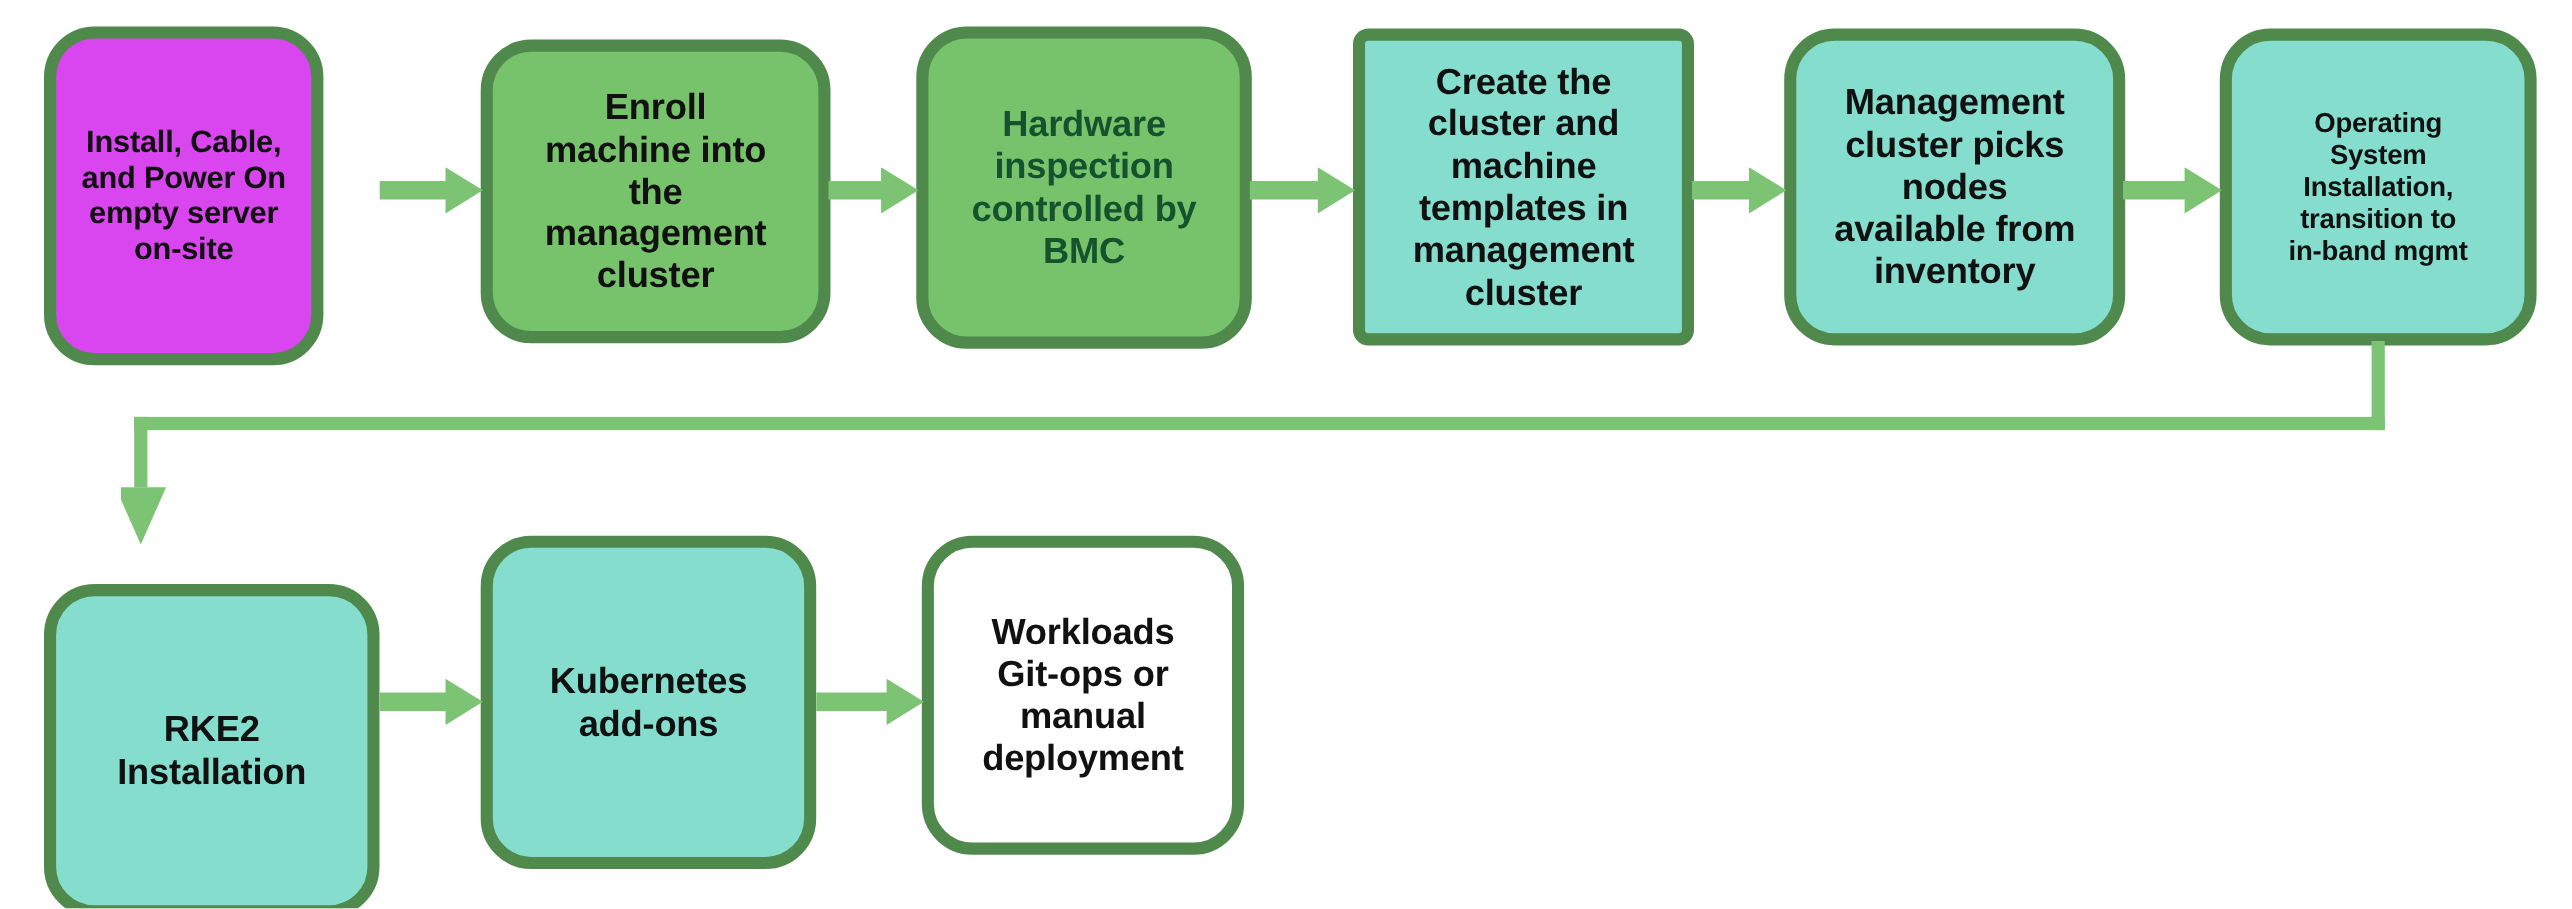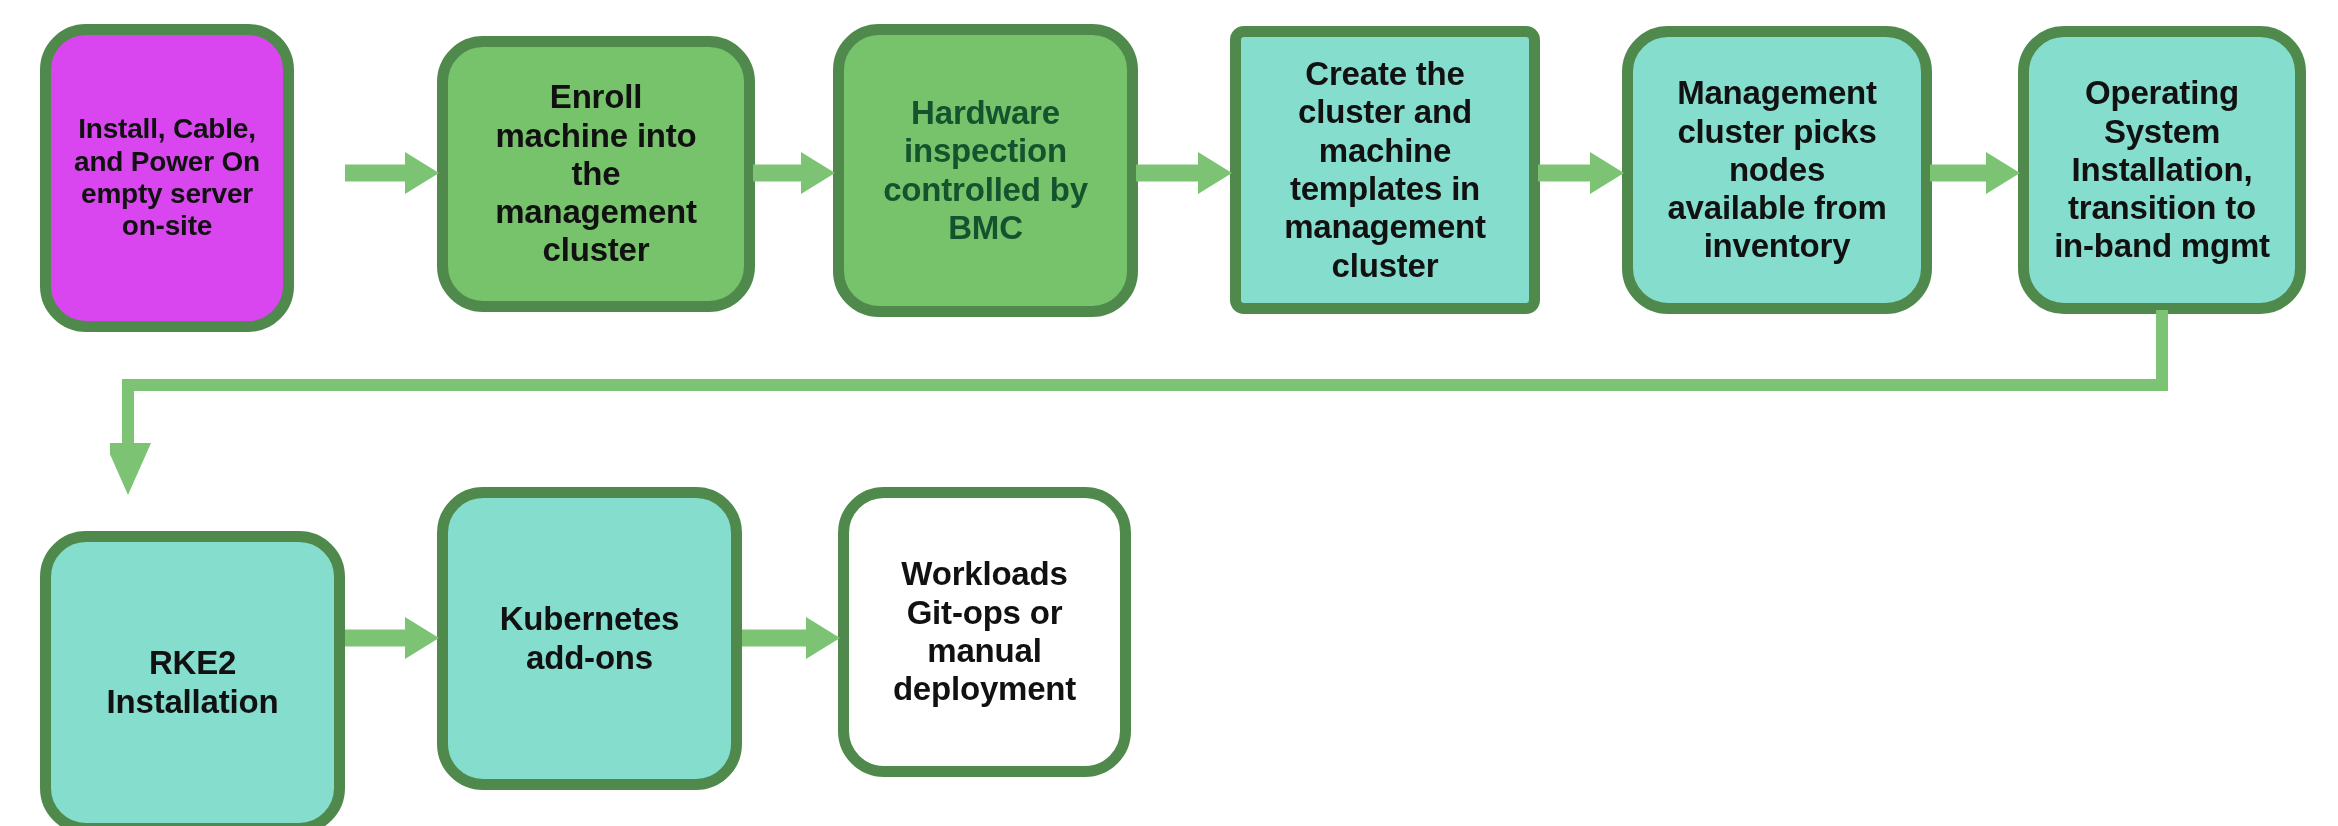--- a/index.html
+++ b/index.html
@@ -61,21 +61,21 @@
 cluster and
 machine
 templates in
 management
 cluster</div>
   <div class="node" style="left: 1622px; top: 26px; width: 310px; height: 288px; background: rgb(133, 221, 205); border-color: rgb(79, 138, 76); border-width: 11px; border-radius: 46px; font-size: 33px; color: rgb(17, 17, 17); padding: 4px 8px;">Management
 cluster picks
 nodes
 available from
 inventory</div>
-  <div class="node" style="left: 2018px; top: 26px; width: 288px; height: 288px; background: rgb(133, 221, 205); border-color: rgb(79, 138, 76); border-width: 11px; border-radius: 46px; font-size: 33px; color: rgb(17, 17, 17); padding: 4px 8px;">Operating
+  <div class="node" style="left: 2018px; top: 26px; width: 288px; height: 288px; background: rgb(133, 221, 205); border-color: rgb(79, 138, 76); border-width: 11px; border-radius: 46px; font-size: 25px; color: rgb(17, 17, 17); padding: 4px 8px;">Operating
 System
 Installation,
 transition to
 in-band mgmt</div>
 
   <div class="node" style="left: 40px; top: 487px; width: 305px; height: 303px; background: rgb(133, 221, 205); border-color: rgb(79, 138, 76); border-width: 11px; border-radius: 46px; font-size: 33px; color: rgb(17, 17, 17); padding: 4px 8px; margin-top: 44px;">RKE2
 Installation</div>
   <div class="node" style="left: 437px; top: 487px; width: 305px; height: 303px; background: rgb(133, 221, 205); border-color: rgb(79, 138, 76); border-width: 11px; border-radius: 46px; font-size: 33px; color: rgb(17, 17, 17); padding: 4px 8px;">Kubernetes
 add-ons</div>
   <div class="node" style="left: 838px; top: 487px; width: 293px; height: 290px; background: rgb(255, 255, 255); border-color: rgb(79, 138, 76); border-width: 11px; border-radius: 46px; font-size: 33px; color: rgb(17, 17, 17); padding: 4px 8px;">Workloads

